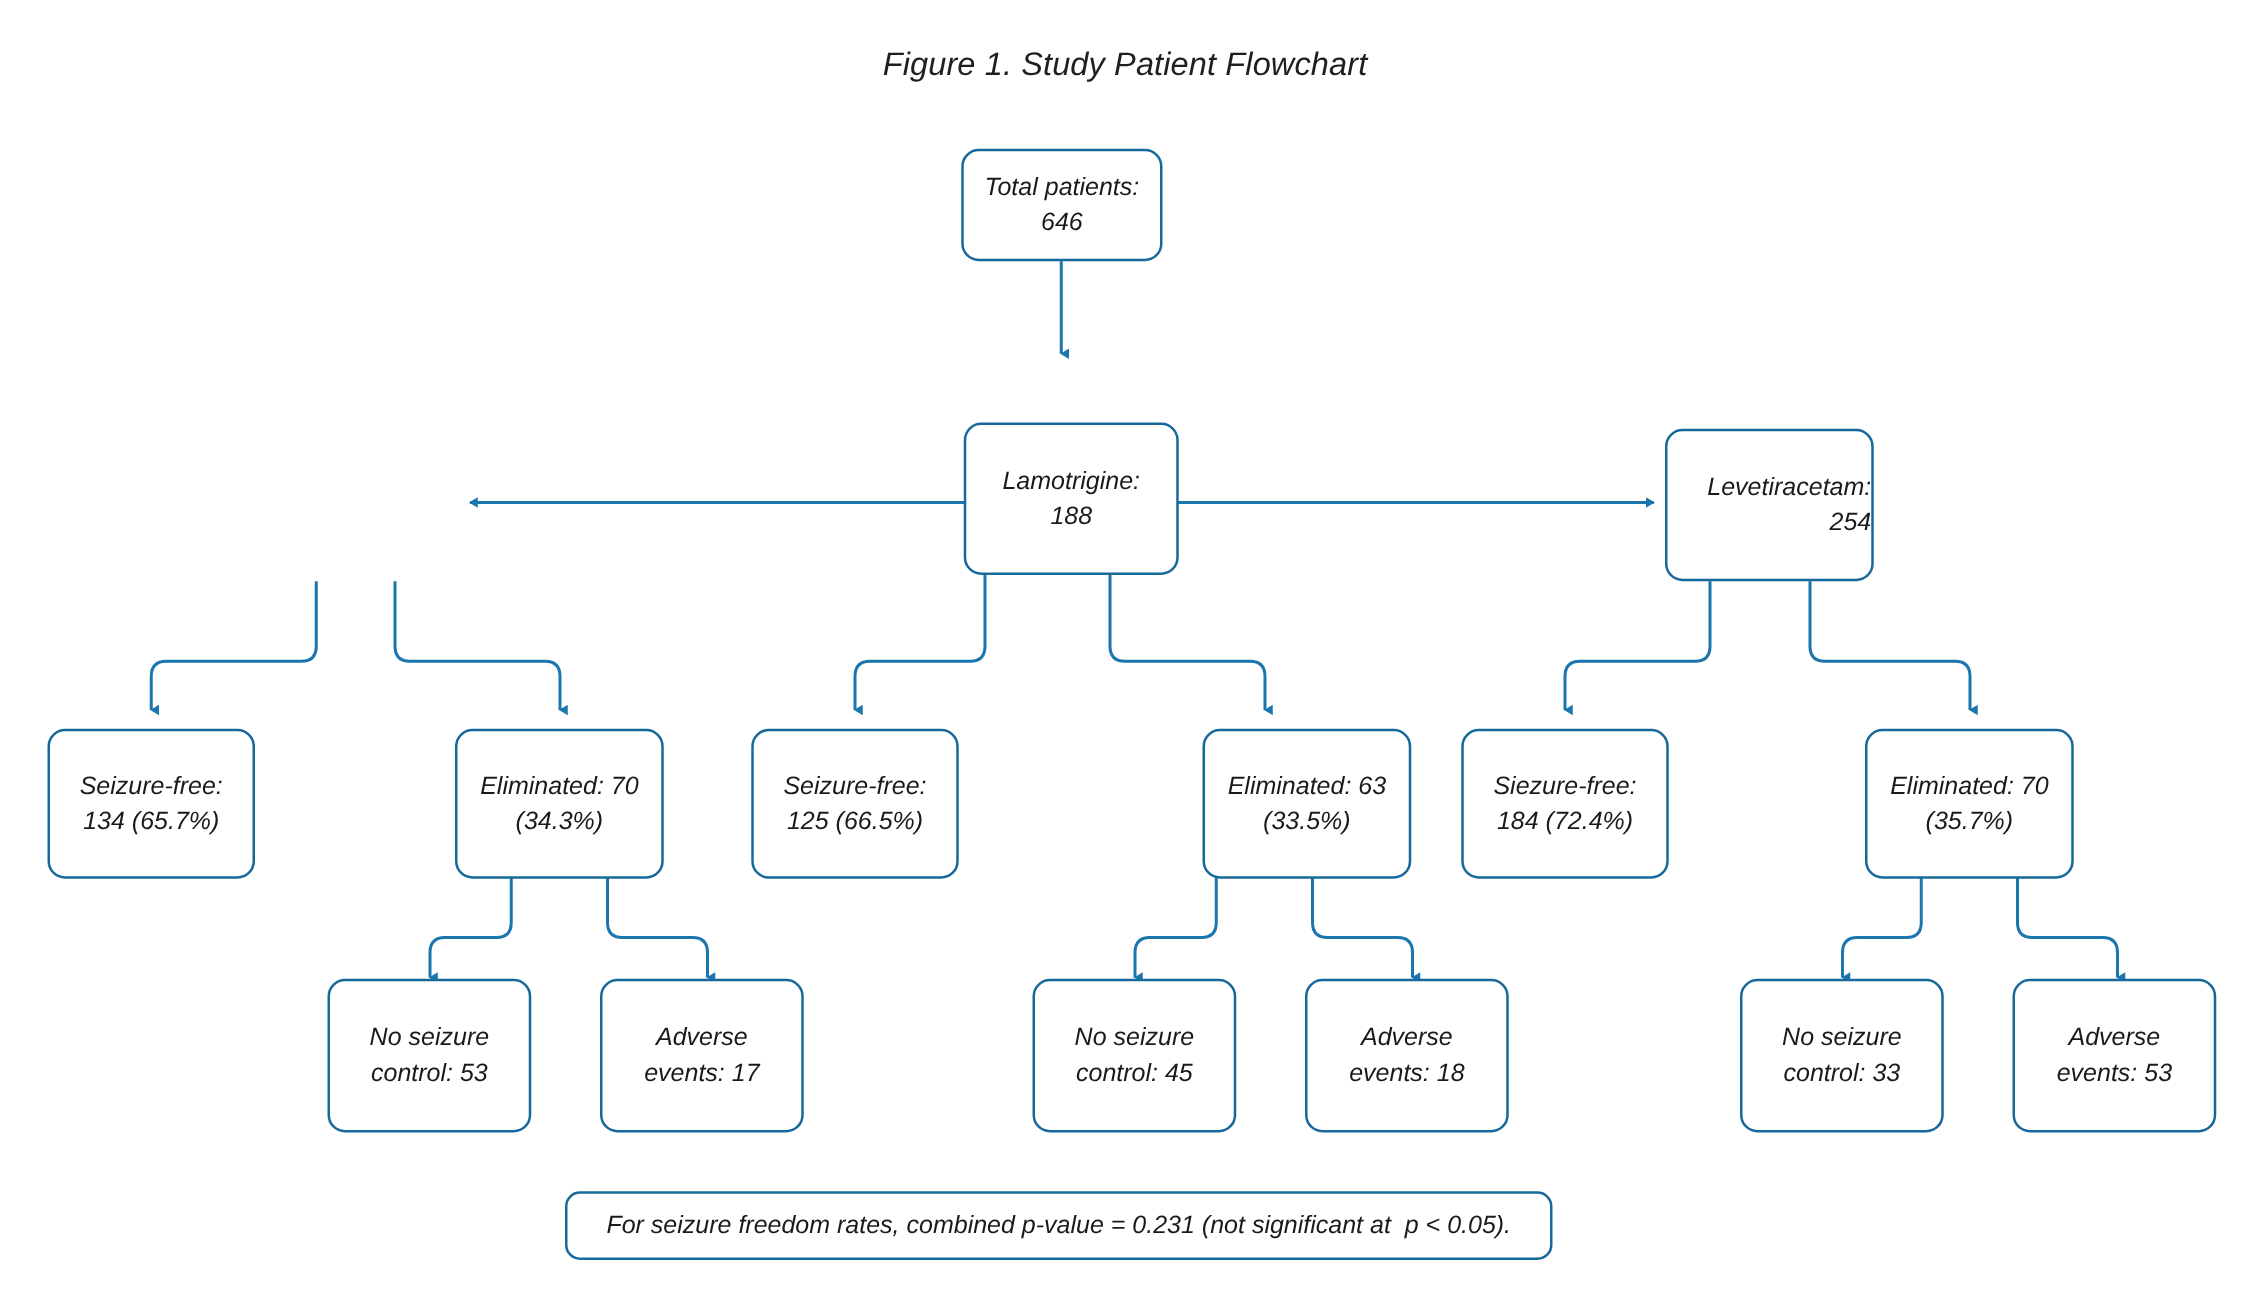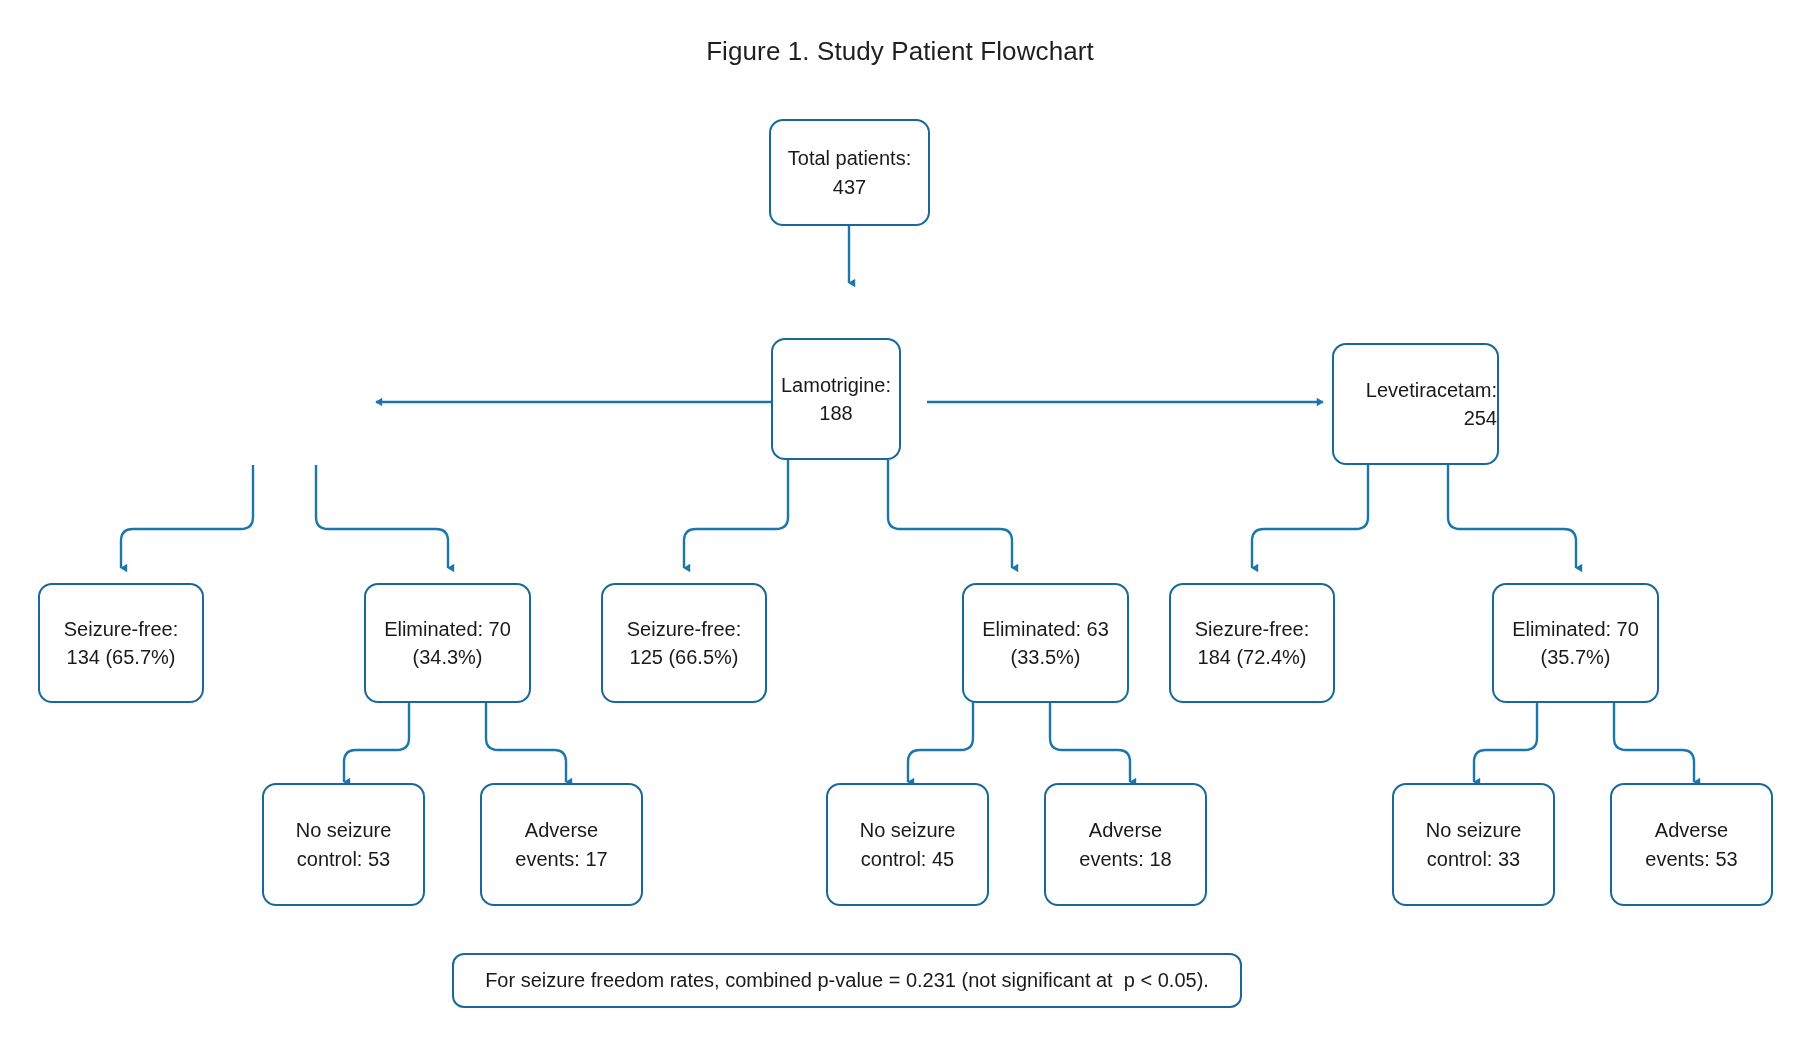--- a/index.html
+++ b/index.html
@@ -12,20 +12,21 @@
     width: 1800px;
     height: 1040px;
     font-family: "Liberation Sans", sans-serif;
     color: #1a1a1a;
     overflow: hidden;
   }
   #figure-root {
     position: relative;
     width: 1800px;
     height: 1040px;
+    font-style: italic;
   }
   #figure-title {
     position: absolute;
     left: 0;
     top: 36px;
     width: 1800px;
     text-align: center;
     font-size: 26px;
     color: #1f1f1f;
     letter-spacing: 0.1px;
@@ -115,27 +116,27 @@
       <path d="M486,702 L486,738 Q486,750 498,750 L554,750 Q566,750 566,762 L566,782" marker-end="url(#arrow-down)"></path>
 
       <path d="M973,702 L973,738 Q973,750 961,750 L920,750 Q908,750 908,762 L908,782" marker-end="url(#arrow-down)"></path>
       <path d="M1050,702 L1050,738 Q1050,750 1062,750 L1118,750 Q1130,750 1130,762 L1130,782" marker-end="url(#arrow-down)"></path>
 
       <path d="M1537,702 L1537,738 Q1537,750 1525,750 L1486,750 Q1474,750 1474,762 L1474,782" marker-end="url(#arrow-down)"></path>
       <path d="M1614,702 L1614,738 Q1614,750 1626,750 L1682,750 Q1694,750 1694,762 L1694,782" marker-end="url(#arrow-down)"></path>
     </g>
   </svg>
 
-  <div class="node" style="left:769px; top:119px; width:161px; height:107px;">
+  <div class="node" style="left:769px; top:119px; width:161px; height:90px;">
     <span class="line">Total patients:</span>
-    <span class="line">437</span>
-  </div>
-
-
-  <div class="node" style="left:771px; top:338px; width:130px; height:122px;">
+    <span class="line">646</span>
+  </div>
+
+
+  <div class="node" style="left:771px; top:338px; width:172px; height:122px;">
     <span class="line">Lamotrigine:</span>
     <span class="line">188</span>
   </div>
 
   <div class="node" style="left:1332px; top:343px; width:167px; height:122px;align-items:flex-end;">
     <span class="line">Levetiracetam:</span>
     <span class="line">254</span>
   </div>
 
   <div class="node" style="left:38px; top:583px; width:166px; height:120px;">

